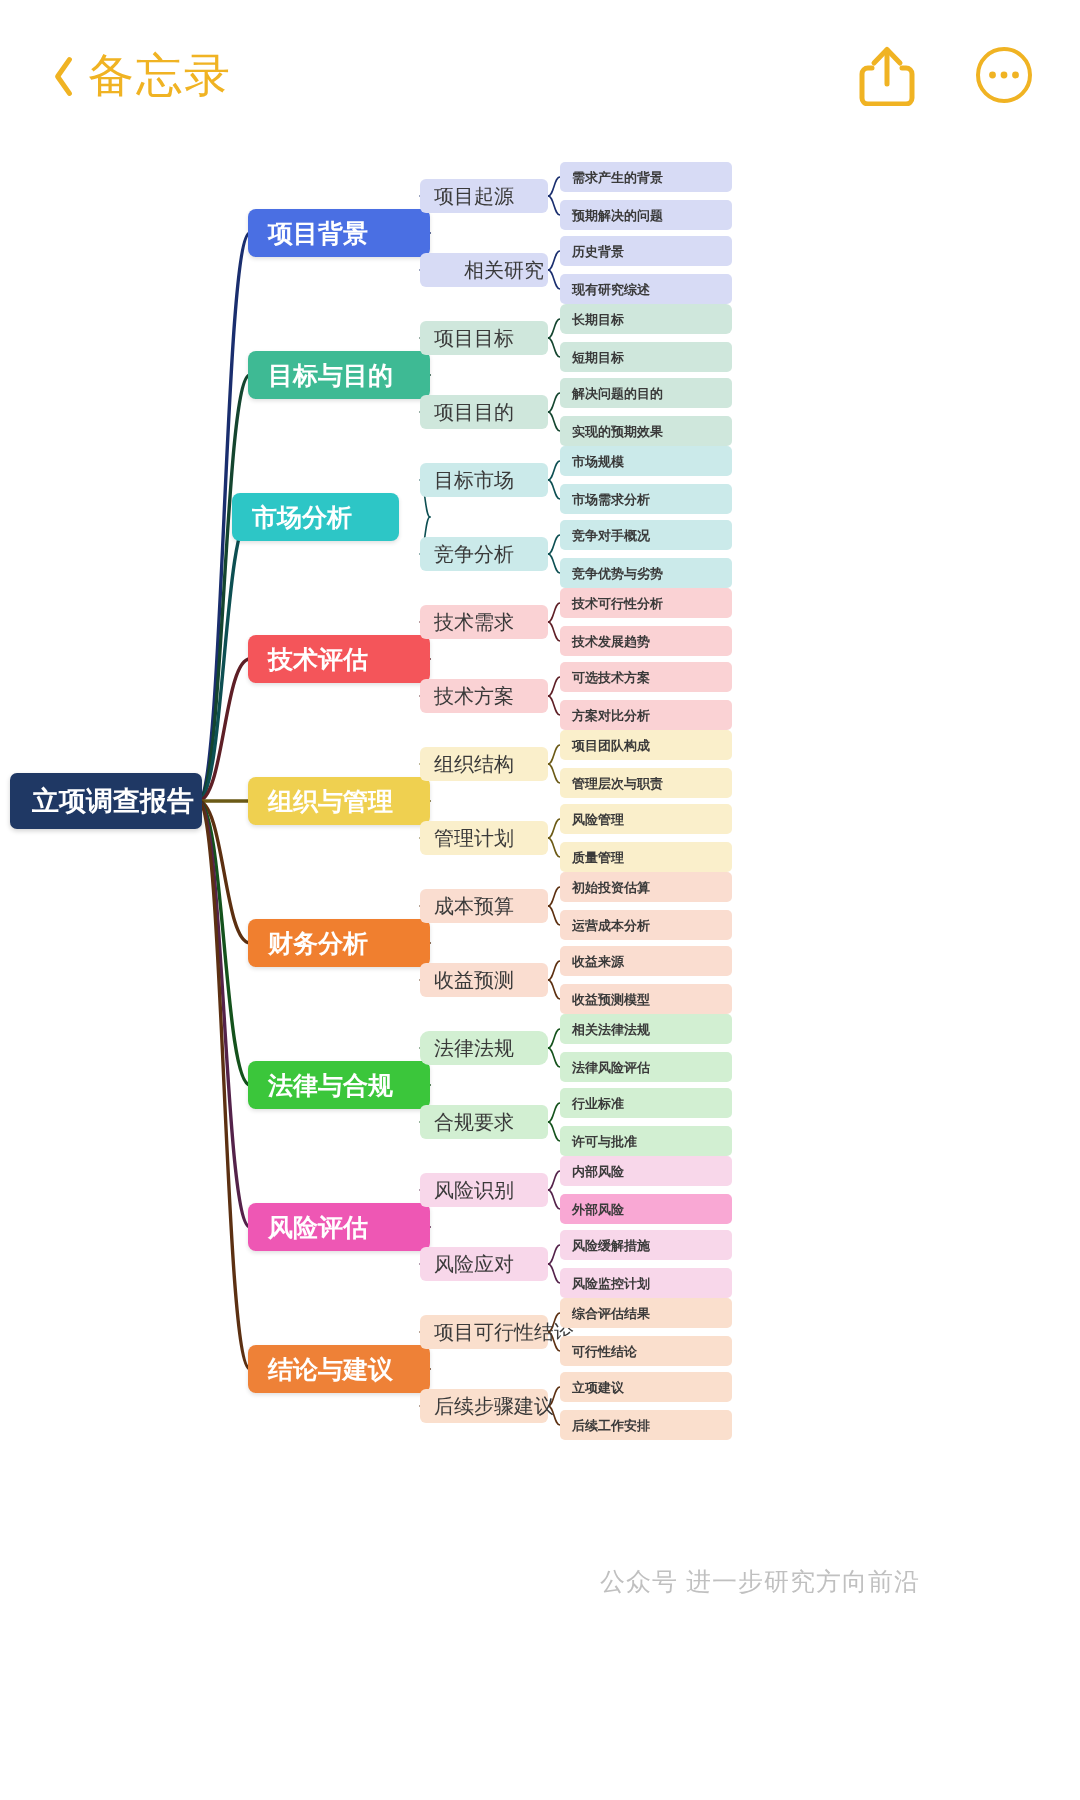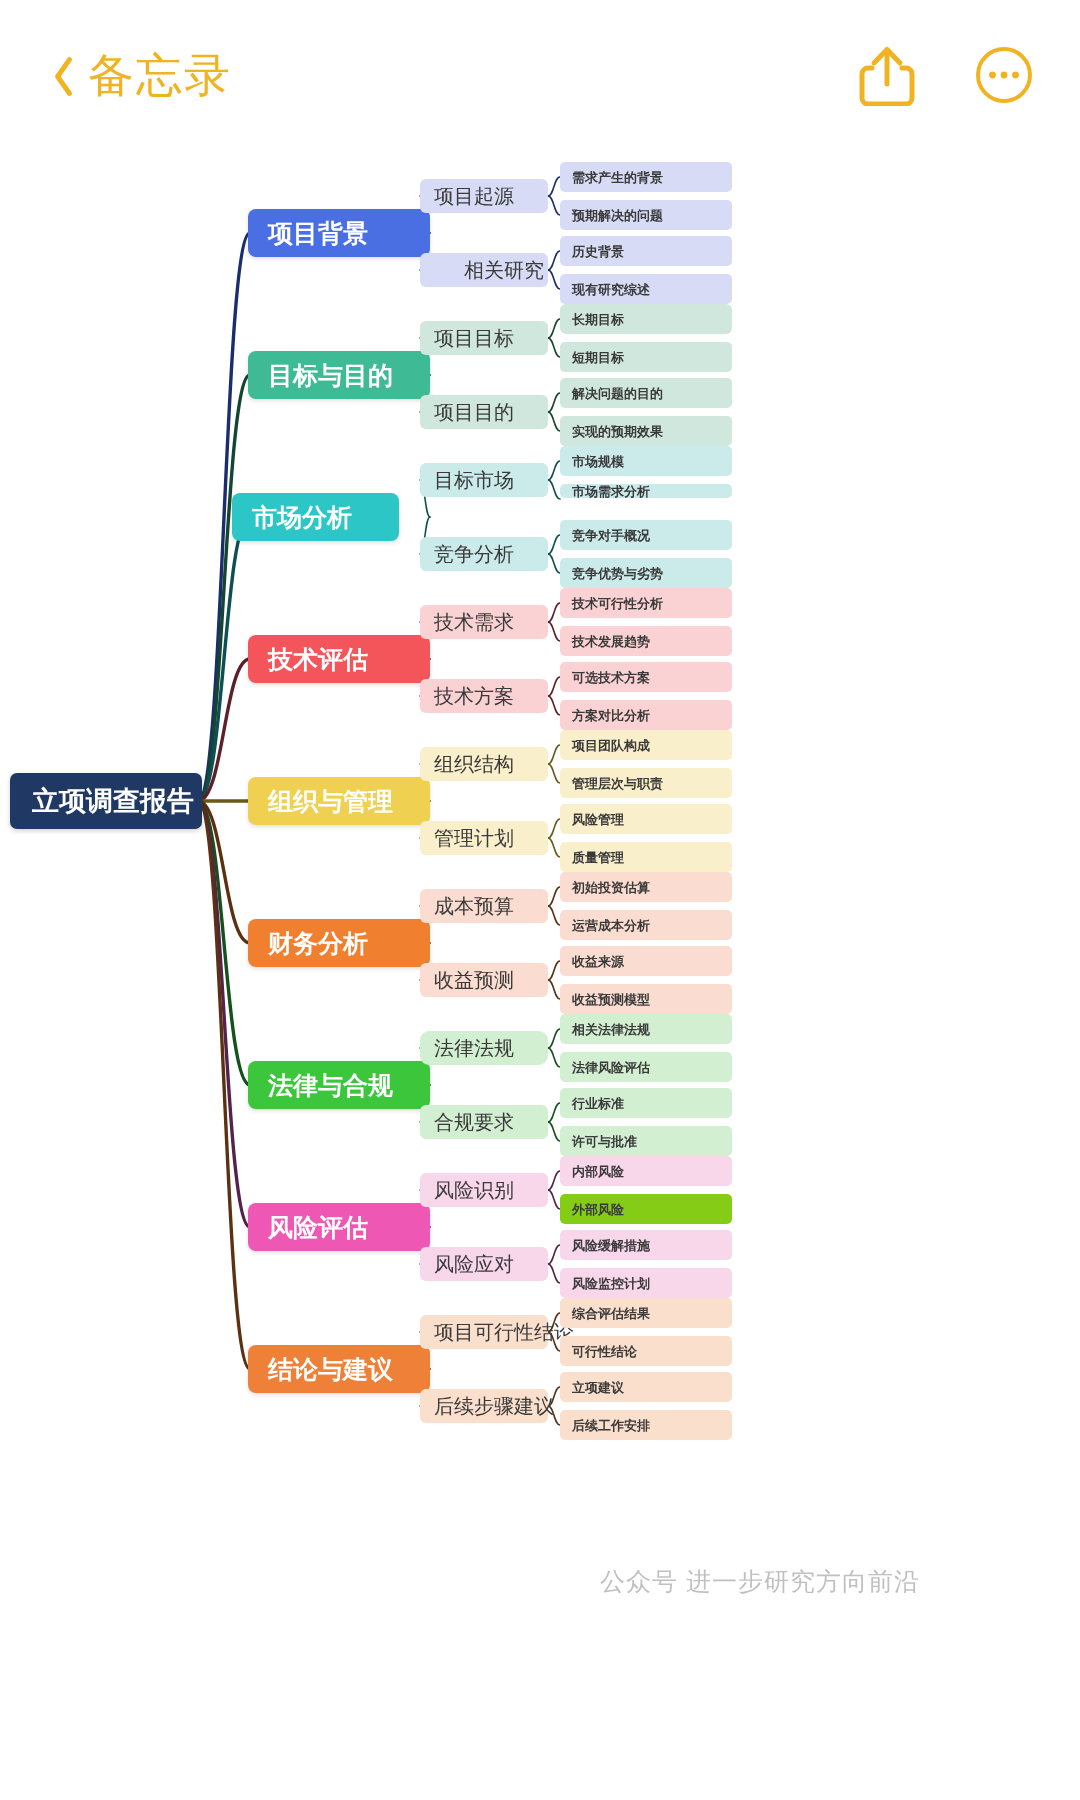--- a/index.html
+++ b/index.html
@@ -180,21 +180,21 @@
         <div class="node n-l1" style="left: 248px; top: 201px; width: 182px; height: 48px; background: rgb(62, 186, 148); color: rgb(255, 255, 255);">目标与目的</div>
         <div class="node n-l2" style="left: 420px; top: 171px; width: 128px; height: 34px; background: rgb(207, 231, 220);">项目目标</div>
         <div class="node n-l3" style="left: 560px; top: 154px; width: 172px; height: 30px; background: rgb(207, 231, 220); border-radius: 6px;">长期目标</div>
         <div class="node n-l3" style="left: 560px; top: 192px; width: 172px; height: 30px; background: rgb(207, 231, 220);">短期目标</div>
         <div class="node n-l2" style="left: 420px; top: 245px; width: 128px; height: 34px; background: rgb(207, 231, 220);">项目目的</div>
         <div class="node n-l3" style="left: 560px; top: 228px; width: 172px; height: 30px; background: rgb(207, 231, 220);">解决问题的目的</div>
         <div class="node n-l3" style="left: 560px; top: 266px; width: 172px; height: 30px; background: rgb(207, 231, 220);">实现的预期效果</div>
         <div class="node n-l1" style="left: 232px; top: 343px; width: 167px; height: 48px; background: rgb(45, 198, 198); color: rgb(255, 255, 255);">市场分析</div>
         <div class="node n-l2" style="left: 420px; top: 313px; width: 128px; height: 34px; background: rgb(203, 234, 234);">目标市场</div>
         <div class="node n-l3" style="left: 560px; top: 296px; width: 172px; height: 30px; background: rgb(203, 234, 234);">市场规模</div>
-        <div class="node n-l3" style="left: 560px; top: 334px; width: 172px; height: 14px; background: rgb(203, 234, 234);">市场需求分析</div>
+        <div class="node n-l3" style="left: 560px; top: 334px; width: 172px; height: 30px; background: rgb(203, 234, 234);">市场需求分析</div>
         <div class="node n-l2" style="left: 420px; top: 387px; width: 128px; height: 34px; background: rgb(203, 234, 234);">竞争分析</div>
         <div class="node n-l3" style="left: 560px; top: 370px; width: 172px; height: 30px; background: rgb(203, 234, 234);">竞争对手概况</div>
         <div class="node n-l3" style="left: 560px; top: 408px; width: 172px; height: 30px; background: rgb(203, 234, 234);">竞争优势与劣势</div>
         <div class="node n-l1" style="left: 248px; top: 485px; width: 182px; height: 48px; background: rgb(244, 85, 90); color: rgb(255, 255, 255);">技术评估</div>
         <div class="node n-l2" style="left: 420px; top: 455px; width: 128px; height: 34px; background: rgb(250, 210, 212);">技术需求</div>
         <div class="node n-l3" style="left: 560px; top: 438px; width: 172px; height: 30px; background: rgb(250, 210, 212);">技术可行性分析</div>
         <div class="node n-l3" style="left: 560px; top: 476px; width: 172px; height: 30px; background: rgb(250, 210, 212);">技术发展趋势</div>
         <div class="node n-l2" style="left: 420px; top: 529px; width: 128px; height: 34px; background: rgb(250, 210, 212);">技术方案</div>
         <div class="node n-l3" style="left: 560px; top: 512px; width: 172px; height: 30px; background: rgb(250, 210, 212);">可选技术方案</div>
         <div class="node n-l3" style="left: 560px; top: 550px; width: 172px; height: 30px; background: rgb(250, 210, 212);">方案对比分析</div>
@@ -215,21 +215,21 @@
         <div class="node n-l1" style="left: 248px; top: 911px; width: 182px; height: 48px; background: rgb(59, 198, 59); color: rgb(255, 255, 255);">法律与合规</div>
         <div class="node n-l2" style="left: 420px; top: 881px; width: 128px; height: 34px; background: rgb(210, 239, 210); border-radius: 9px;">法律法规</div>
         <div class="node n-l3" style="left: 560px; top: 864px; width: 172px; height: 30px; background: rgb(210, 239, 210);">相关法律法规</div>
         <div class="node n-l3" style="left: 560px; top: 902px; width: 172px; height: 30px; background: rgb(210, 239, 210);">法律风险评估</div>
         <div class="node n-l2" style="left: 420px; top: 955px; width: 128px; height: 34px; background: rgb(210, 239, 210);">合规要求</div>
         <div class="node n-l3" style="left: 560px; top: 938px; width: 172px; height: 30px; background: rgb(210, 239, 210);">行业标准</div>
         <div class="node n-l3" style="left: 560px; top: 976px; width: 172px; height: 30px; background: rgb(210, 239, 210);">许可与批准</div>
         <div class="node n-l1" style="left: 248px; top: 1053px; width: 182px; height: 48px; background: rgb(238, 87, 180); color: rgb(255, 255, 255);">风险评估</div>
         <div class="node n-l2" style="left: 420px; top: 1023px; width: 128px; height: 34px; background: rgb(248, 215, 234);">风险识别</div>
         <div class="node n-l3" style="left: 560px; top: 1006px; width: 172px; height: 30px; background: rgb(248, 215, 234);">内部风险</div>
-        <div class="node n-l3" style="left: 560px; top: 1044px; width: 172px; height: 30px; background: #84cc16;">外部风险</div>
+        <div class="node n-l3" style="left: 560px; top: 1044px; width: 172px; height: 30px; background: #f9a8d4;">外部风险</div>
         <div class="node n-l2" style="left: 420px; top: 1097px; width: 128px; height: 34px; background: rgb(248, 215, 234);">风险应对</div>
         <div class="node n-l3" style="left: 560px; top: 1080px; width: 172px; height: 30px; background: rgb(248, 215, 234);">风险缓解措施</div>
         <div class="node n-l3" style="left: 560px; top: 1118px; width: 172px; height: 30px; background: rgb(248, 215, 234);">风险监控计划</div>
         <div class="node n-l1" style="left: 248px; top: 1195px; width: 182px; height: 48px; background: rgb(238, 129, 55); color: rgb(255, 255, 255);">结论与建议</div>
         <div class="node n-l2" style="left: 420px; top: 1165px; width: 128px; height: 34px; background: rgb(250, 223, 205);">项目可行性结论</div>
         <div class="node n-l3" style="left: 560px; top: 1148px; width: 172px; height: 30px; background: rgb(250, 223, 205);">综合评估结果</div>
         <div class="node n-l3" style="left: 560px; top: 1186px; width: 172px; height: 30px; background: rgb(250, 223, 205);">可行性结论</div>
         <div class="node n-l2" style="left: 420px; top: 1239px; width: 128px; height: 34px; background: rgb(250, 223, 205);">后续步骤建议</div>
         <div class="node n-l3" style="left: 560px; top: 1222px; width: 172px; height: 30px; background: rgb(250, 223, 205);">立项建议</div>
         <div class="node n-l3" style="left: 560px; top: 1260px; width: 172px; height: 30px; background: rgb(250, 223, 205);">后续工作安排</div>

